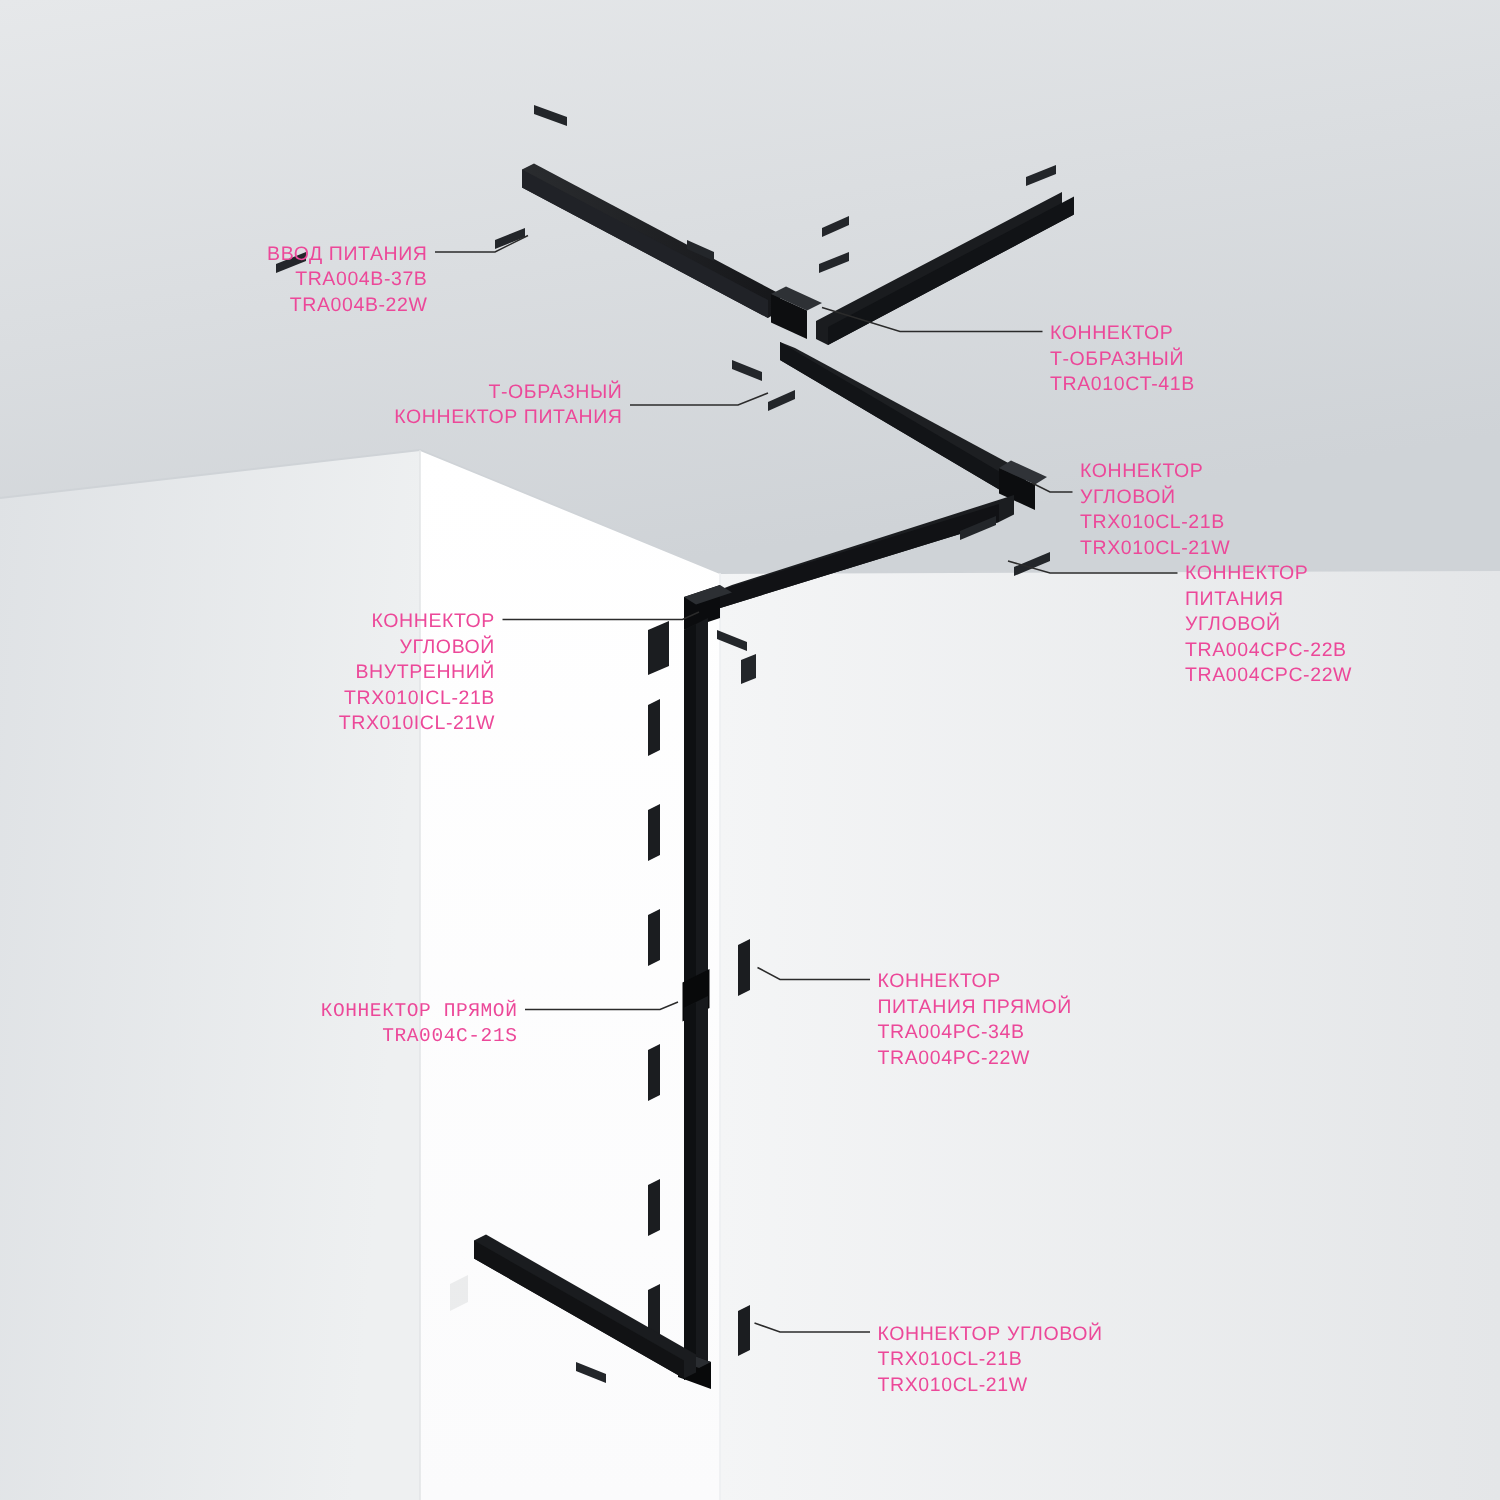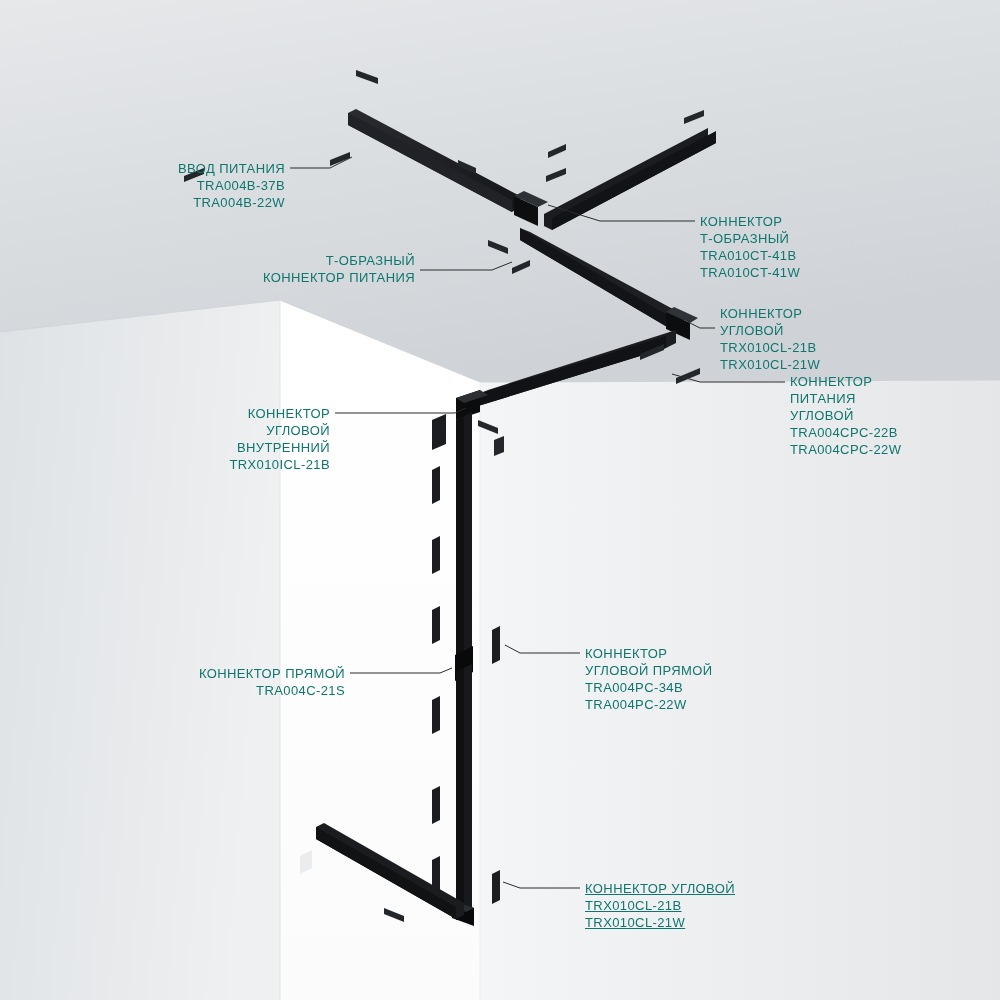--- a/index.html
+++ b/index.html
@@ -17,21 +17,21 @@
   }
   #scene {
     position: absolute;
     inset: 0;
   }
   .label {
     position: absolute;
     font-family: "Liberation Sans", sans-serif;
     font-size: 13px;
     line-height: 17px;
-    color: #0f766e;
+    color: #ec4899;
     letter-spacing: 0.4px;
     white-space: pre;
   }
   .label.right {
     text-align: right;
   }
   .label.left {
     text-align: left;
   }
   .label .ln {
@@ -166,21 +166,21 @@
       <polyline points="695,221 600,221 548,205" fill="none" stroke="#2b2b2b" stroke-width="1"></polyline>
       <polyline points="715,328 700,328 688,322" fill="none" stroke="#2b2b2b" stroke-width="1"></polyline>
       <polyline points="785,382 700,382 672,374" fill="none" stroke="#2b2b2b" stroke-width="1"></polyline>
       <polyline points="580,653 520,653 505,645" fill="none" stroke="#2b2b2b" stroke-width="1"></polyline>
       <polyline points="580,888 520,888 503,882" fill="none" stroke="#2b2b2b" stroke-width="1"></polyline>
     </svg>
 
   <div id="labels">
       <div class="label right" style="left: 20px; top: 160px; width: 265px;"><span class="ln">ВВОД ПИТАНИЯ</span><span class="ln">TRA004B-37B</span><span class="ln">TRA004B-22W</span></div>
       <div class="label right" style="left: 20px; top: 252px; width: 395px;"><span class="ln">Т-ОБРАЗНЫЙ</span><span class="ln">КОННЕКТОР ПИТАНИЯ</span></div>
-      <div class="label right" style="left: 20px; top: 405px; width: 310px;"><span class="ln">КОННЕКТОР</span><span class="ln">УГЛОВОЙ</span><span class="ln">ВНУТРЕННИЙ</span><span class="ln">TRX010ICL-21B</span></div>
-      <div class="label right" style="left: 20px; top: 665px; width: 325px;"><span class="ln">КОННЕКТОР ПРЯМОЙ</span><span class="ln">TRA004C-21S</span></div>
-      <div class="label left" style="left: 700px; top: 213px; width: 290px;"><span class="ln">КОННЕКТОР</span><span class="ln">Т-ОБРАЗНЫЙ</span><span class="ln">TRA010CT-41B</span><span class="ln">TRA010CT-41W</span></div>
+      <div class="label right" style="left: 20px; top: 405px; width: 310px;"><span class="ln">КОННЕКТОР</span><span class="ln">УГЛОВОЙ</span><span class="ln">ВНУТРЕННИЙ</span><span class="ln">TRX010ICL-21B</span><span class="ln">TRX010ICL-21W</span></div>
+      <div class="label right" style="left: 20px; top: 665px; width: 325px; font-family: Liberation Mono, monospace;"><span class="ln">КОННЕКТОР ПРЯМОЙ</span><span class="ln">TRA004C-21S</span></div>
+      <div class="label left" style="left: 700px; top: 213px; width: 290px;"><span class="ln">КОННЕКТОР</span><span class="ln">Т-ОБРАЗНЫЙ</span><span class="ln">TRA010CT-41B</span></div>
       <div class="label left" style="left: 720px; top: 305px; width: 270px;"><span class="ln">КОННЕКТОР</span><span class="ln">УГЛОВОЙ</span><span class="ln">TRX010CL-21B</span><span class="ln">TRX010CL-21W</span></div>
       <div class="label left" style="left: 790px; top: 373px; width: 205px;"><span class="ln">КОННЕКТОР</span><span class="ln">ПИТАНИЯ</span><span class="ln">УГЛОВОЙ</span><span class="ln">TRA004CPC-22B</span><span class="ln">TRA004CPC-22W</span></div>
-      <div class="label left" style="left: 585px; top: 645px; width: 300px;"><span class="ln">КОННЕКТОР</span><span class="ln">УГЛОВОЙ ПРЯМОЙ</span><span class="ln">TRA004PC-34B</span><span class="ln">TRA004PC-22W</span></div>
-      <div class="label left" style="left: 585px; top: 880px; width: 300px; text-decoration: underline;"><span class="ln">КОННЕКТОР УГЛОВОЙ</span><span class="ln">TRX010CL-21B</span><span class="ln">TRX010CL-21W</span></div>
+      <div class="label left" style="left: 585px; top: 645px; width: 300px;"><span class="ln">КОННЕКТОР</span><span class="ln">ПИТАНИЯ ПРЯМОЙ</span><span class="ln">TRA004PC-34B</span><span class="ln">TRA004PC-22W</span></div>
+      <div class="label left" style="left: 585px; top: 880px; width: 300px;"><span class="ln">КОННЕКТОР УГЛОВОЙ</span><span class="ln">TRX010CL-21B</span><span class="ln">TRX010CL-21W</span></div>
     </div>
 </div>
 
 </body></html>

